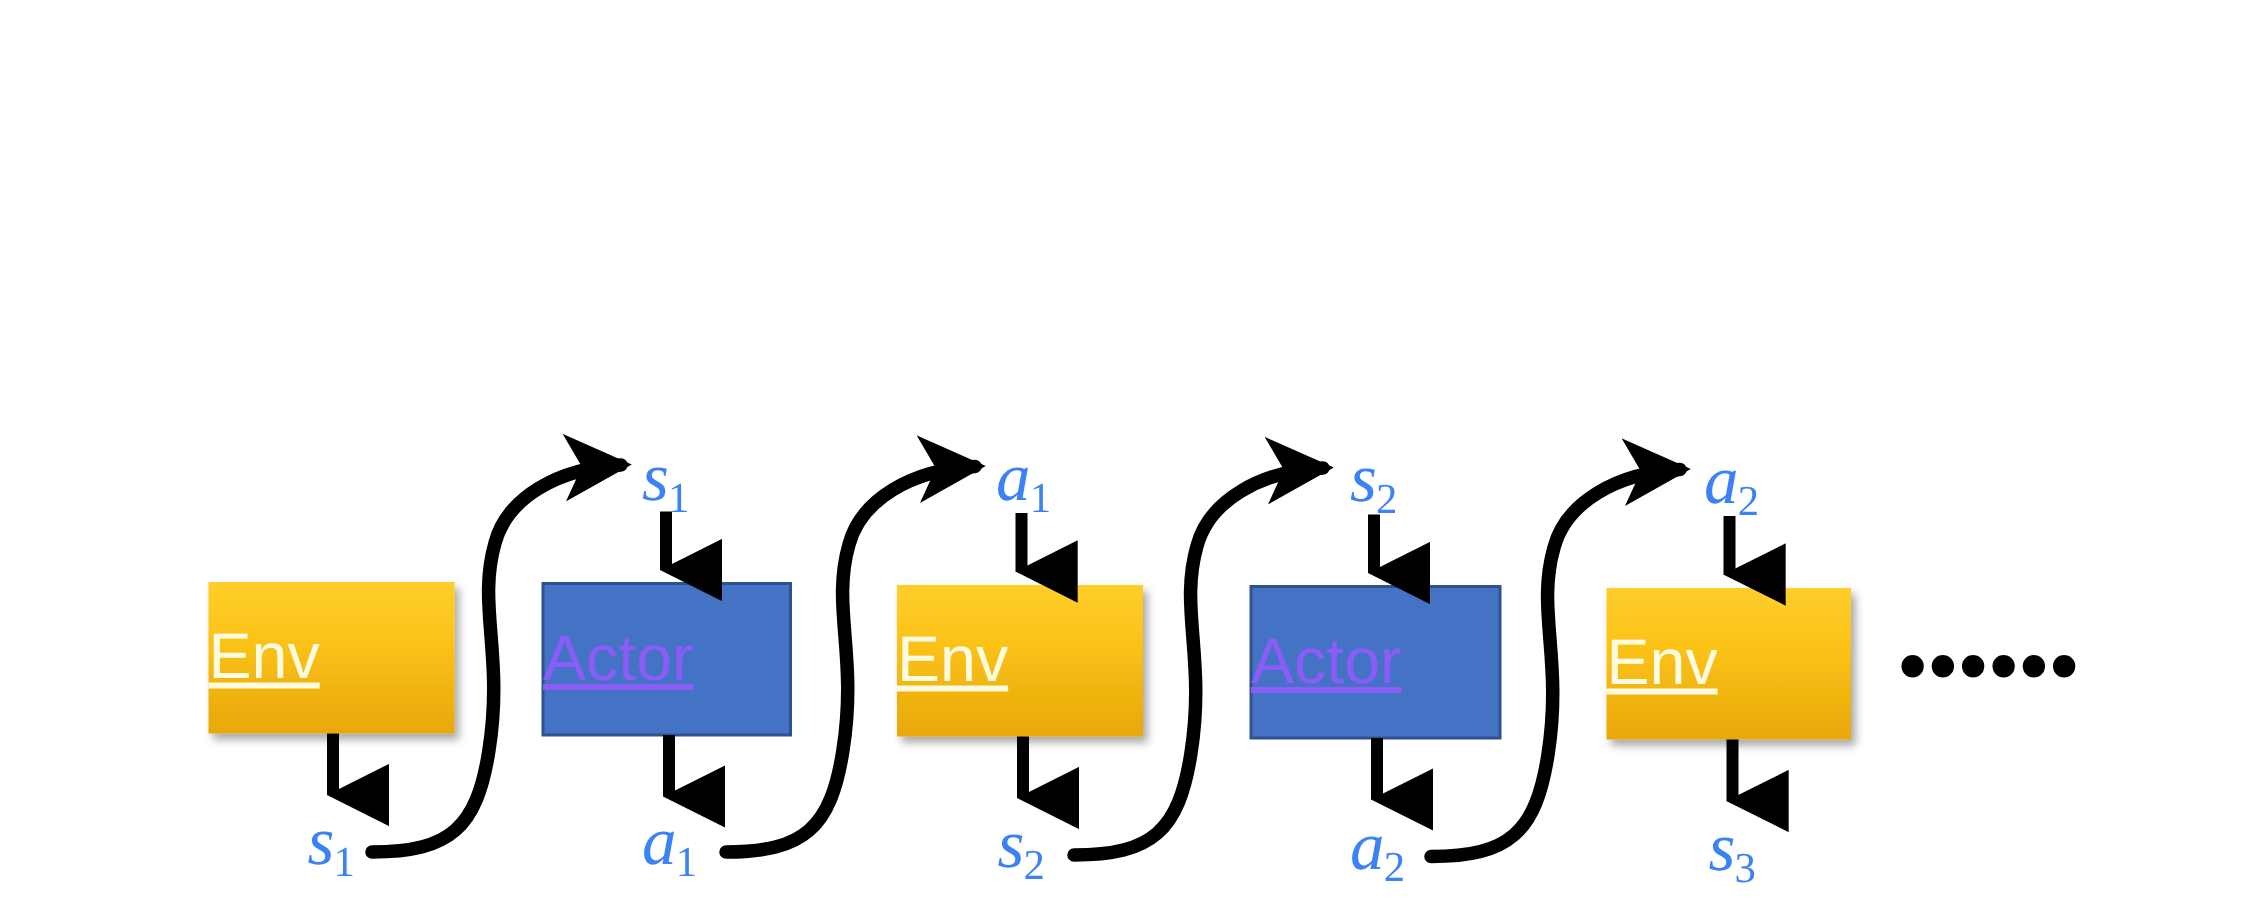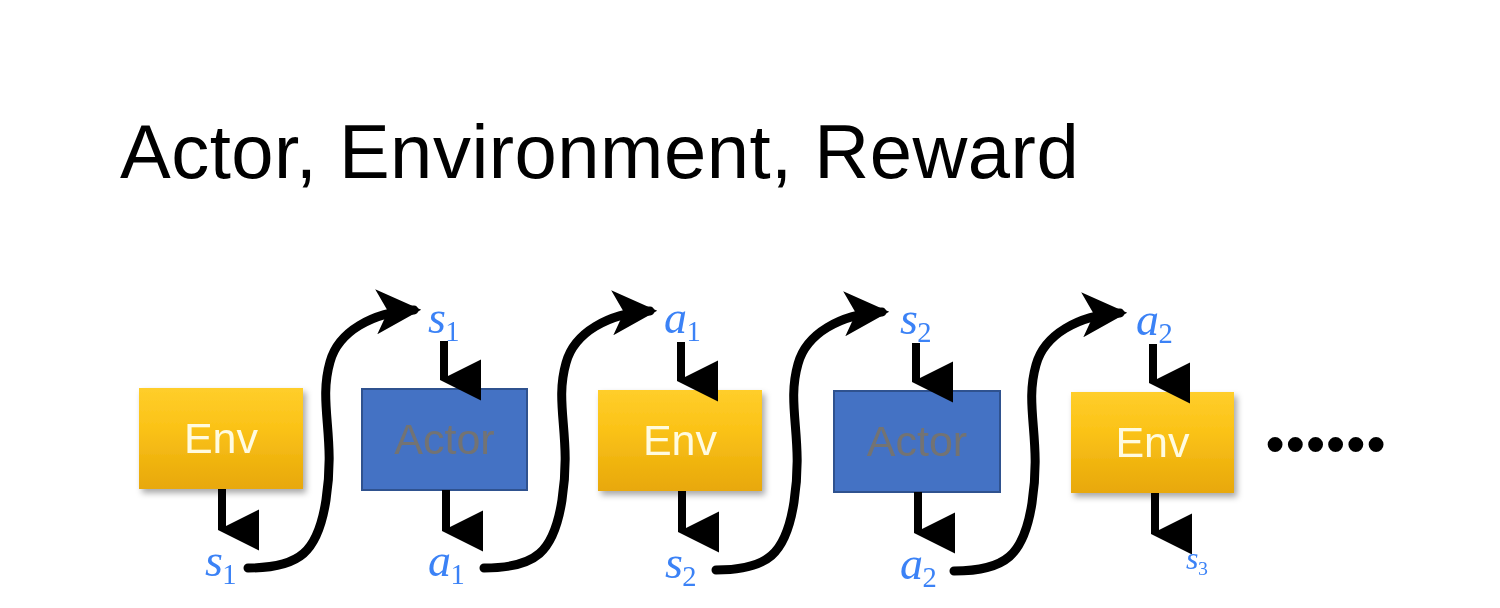--- a/index.html
+++ b/index.html
@@ -34,36 +34,36 @@
     left: 0;
     top: 0;
     width: 1500px;
     height: 608px;
   }
   .node-box {
     position: absolute;
     box-sizing: border-box;
     display: flex;
     align-items: center;
-    justify-content: center;
     font-family: "Liberation Sans", sans-serif;
     font-weight: 400;
     color: #ffffff;
     line-height: 1;
+    text-decoration: underline;
   }
   .node-env {
     background: linear-gradient(180deg, #FFCE2B 0%, #FBC318 38%, #F0B410 72%, #E8A80A 100%);
     color: #fffbe0;
     box-shadow: 3px 4px 6px rgba(0,0,0,0.32);
     border: none;
   }
   .node-actor {
     background: #4472C4;
     border: 1px solid #2F528F;
-    color: #737373;
+    color: #8b5cf6;
   }
   .math-label {
     position: absolute;
     font-family: "Liberation Serif", serif;
     font-style: italic;
     color: #3b82f6;
     line-height: 1;
     white-space: nowrap;
   }
   .math-label .sub {
@@ -81,21 +81,20 @@
     color: #000000;
     line-height: 1;
     white-space: nowrap;
   }
 </style>
 </head>
 <body>
 
 <div id="slide">
 
-  <div id="slide-title">Actor, Environment, Reward</div>
 
   <svg id="diagram" viewBox="0 0 1500 608" xmlns="http://www.w3.org/2000/svg">
     <defs>
       <marker id="arrowhead-down" viewBox="0 0 10 10" refX="5" refY="9" markerWidth="5.2" markerHeight="5.2" orient="auto-start-reverse">
         <path d="M 0 0 L 10 0 L 5 10 z" fill="#000000"></path>
       </marker>
       <marker id="arrowhead-curve" viewBox="0 0 10 10" refX="8.4" refY="5" markerWidth="5.0" markerHeight="5.0" orient="auto">
         <path d="M 0 0 L 10 5 L 0 10 L 2.6 5 z" fill="#000000"></path>
       </marker>
       <linearGradient id="envgrad" x1="0" y1="0" x2="0" y2="1">
@@ -174,19 +173,19 @@
   </div>
   <div class="math-label" style="left:428px; top:538px; font-size:46px;">
     <span>a</span><span class="sub">1</span>
   </div>
   <div class="math-label" style="left:665px; top:540px; font-size:46px;">
     <span>s</span><span class="sub">2</span>
   </div>
   <div class="math-label" style="left:900px; top:541px; font-size:46px;">
     <span>a</span><span class="sub">2</span>
   </div>
-  <div class="math-label" style="left:1139px; top:542px; font-size:32px;margin-left:47px;">
+  <div class="math-label" style="left:1139px; top:542px; font-size:46px;">
     <span>s</span><span class="sub">3</span>
   </div>
 
   <div id="ellipsis" style="left:1266px; top:418px;">••••••</div>
 
 </div>
 
 </body></html>

